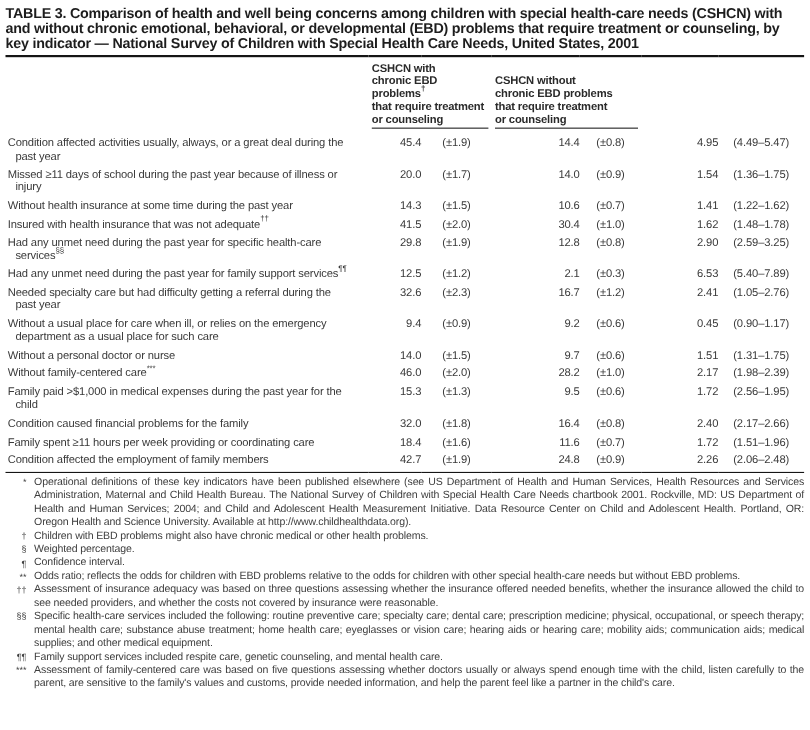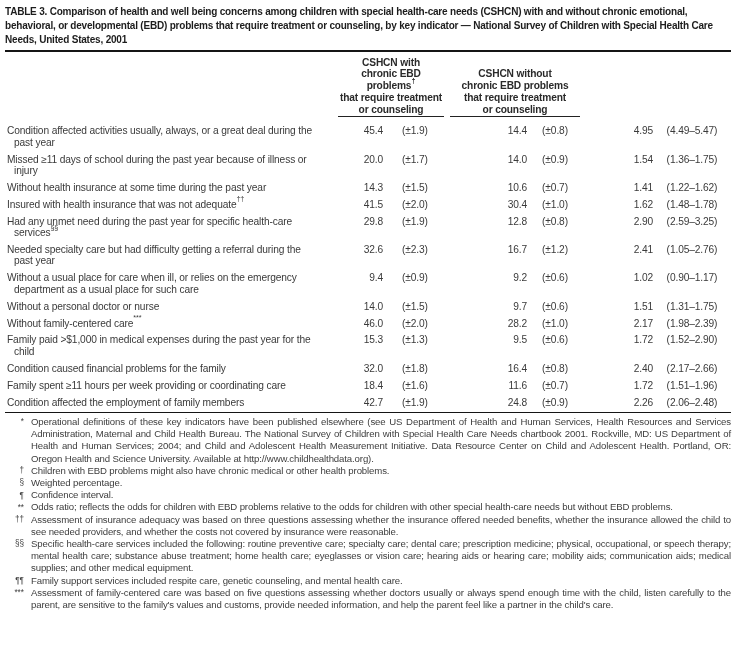--- a/index.html
+++ b/index.html
@@ -3,32 +3,32 @@
 <meta charset="utf-8">
 <style>
   html,body{margin:0;padding:0;}
   body{
     width:736px;height:664px;background:#ffffff;overflow:hidden;
     font-family:"Liberation Sans",sans-serif;color:#3d3d3d;
     -webkit-font-smoothing:antialiased;
   }
   .page{padding:5px 5px 0 5px;}
   .title{
-    font-weight:bold;font-size:10px;line-height:13.9px;color:#1d1d1d;
+    font-weight:bold;font-size:13px;line-height:13.9px;color:#1d1d1d;
     letter-spacing:-0.2px;margin-bottom:3px;text-align:left;
   }
   .tbl{
     border-collapse:collapse;table-layout:fixed;width:726px;
     border-top:2.5px solid #151515;border-bottom:1.8px solid #151515;
   }
   .tbl th,.tbl td{margin:0;}
   thead th{font-weight:bold;font-size:10.2px;color:#2a2a2a;vertical-align:bottom;padding:0;}
   .grp-row th{padding-top:5px;}
   .grp-inner{
-    text-align:center;line-height:11.7px;letter-spacing:-0.15px;
+    text-align:left;line-height:11.7px;letter-spacing:-0.15px;
     border-bottom:1.3px solid #222;padding-bottom:1px;margin:0 3px;
   }
   .lbl-row th{padding:4px 0 2px 0;border-bottom:2.2px solid #151515;}
   .th-ind{text-align:left;letter-spacing:-0.1px;}
   .c-p1,.c-p2,.c-or{text-align:right;}
   .c-ci1,.c-ci2,.c-ci3{text-align:center;}
   .lbl-row .c-p1{padding-right:10px;}
   .lbl-row .c-p2{padding-right:12px;}
   .lbl-row .c-or{padding-right:2px;}
   tbody td{
@@ -128,35 +128,44 @@
         <tr>
           <td class="c-ind">Had any unmet need during the past year for specific health-care services<sup>§§</sup></td>
           <td class="c-p1">29.8</td>
           <td class="c-ci1">(±1.9)</td>
           <td class="c-p2">12.8</td>
           <td class="c-ci2">(±0.8)</td>
           <td class="c-or">2.90</td>
           <td class="c-ci3">(2.59–3.25)</td>
         </tr>
         <tr>
+          <td class="c-ind">Had any unmet need during the past year for family support services<sup>¶¶</sup></td>
+          <td class="c-p1">12.5</td>
+          <td class="c-ci1">(±1.2)</td>
+          <td class="c-p2">2.1</td>
+          <td class="c-ci2">(±0.3)</td>
+          <td class="c-or">6.53</td>
+          <td class="c-ci3">(5.40–7.89)</td>
+        </tr>
+        <tr>
           <td class="c-ind">Needed specialty care but had difficulty getting a referral during the past year</td>
           <td class="c-p1">32.6</td>
           <td class="c-ci1">(±2.3)</td>
           <td class="c-p2">16.7</td>
           <td class="c-ci2">(±1.2)</td>
           <td class="c-or">2.41</td>
           <td class="c-ci3">(1.05–2.76)</td>
         </tr>
         <tr>
           <td class="c-ind">Without a usual place for care when ill, or relies on the emergency department as a usual place for such care</td>
           <td class="c-p1">9.4</td>
           <td class="c-ci1">(±0.9)</td>
           <td class="c-p2">9.2</td>
           <td class="c-ci2">(±0.6)</td>
-          <td class="c-or">1.02</td>
+          <td class="c-or">0.45</td>
           <td class="c-ci3">(0.90–1.17)</td>
         </tr>
         <tr>
           <td class="c-ind">Without a personal doctor or nurse</td>
           <td class="c-p1">14.0</td>
           <td class="c-ci1">(±1.5)</td>
           <td class="c-p2">9.7</td>
           <td class="c-ci2">(±0.6)</td>
           <td class="c-or">1.51</td>
           <td class="c-ci3">(1.31–1.75)</td>
@@ -170,21 +179,21 @@
           <td class="c-or">2.17</td>
           <td class="c-ci3">(1.98–2.39)</td>
         </tr>
         <tr>
           <td class="c-ind">Family paid &gt;$1,000 in medical expenses during the past year for the child</td>
           <td class="c-p1">15.3</td>
           <td class="c-ci1">(±1.3)</td>
           <td class="c-p2">9.5</td>
           <td class="c-ci2">(±0.6)</td>
           <td class="c-or">1.72</td>
-          <td class="c-ci3">(1.52–2.90)</td>
+          <td class="c-ci3">(2.56–1.95)</td>
         </tr>
         <tr>
           <td class="c-ind">Condition caused financial problems for the family</td>
           <td class="c-p1">32.0</td>
           <td class="c-ci1">(±1.8)</td>
           <td class="c-p2">16.4</td>
           <td class="c-ci2">(±0.8)</td>
           <td class="c-or">2.40</td>
           <td class="c-ci3">(2.17–2.66)</td>
         </tr>

